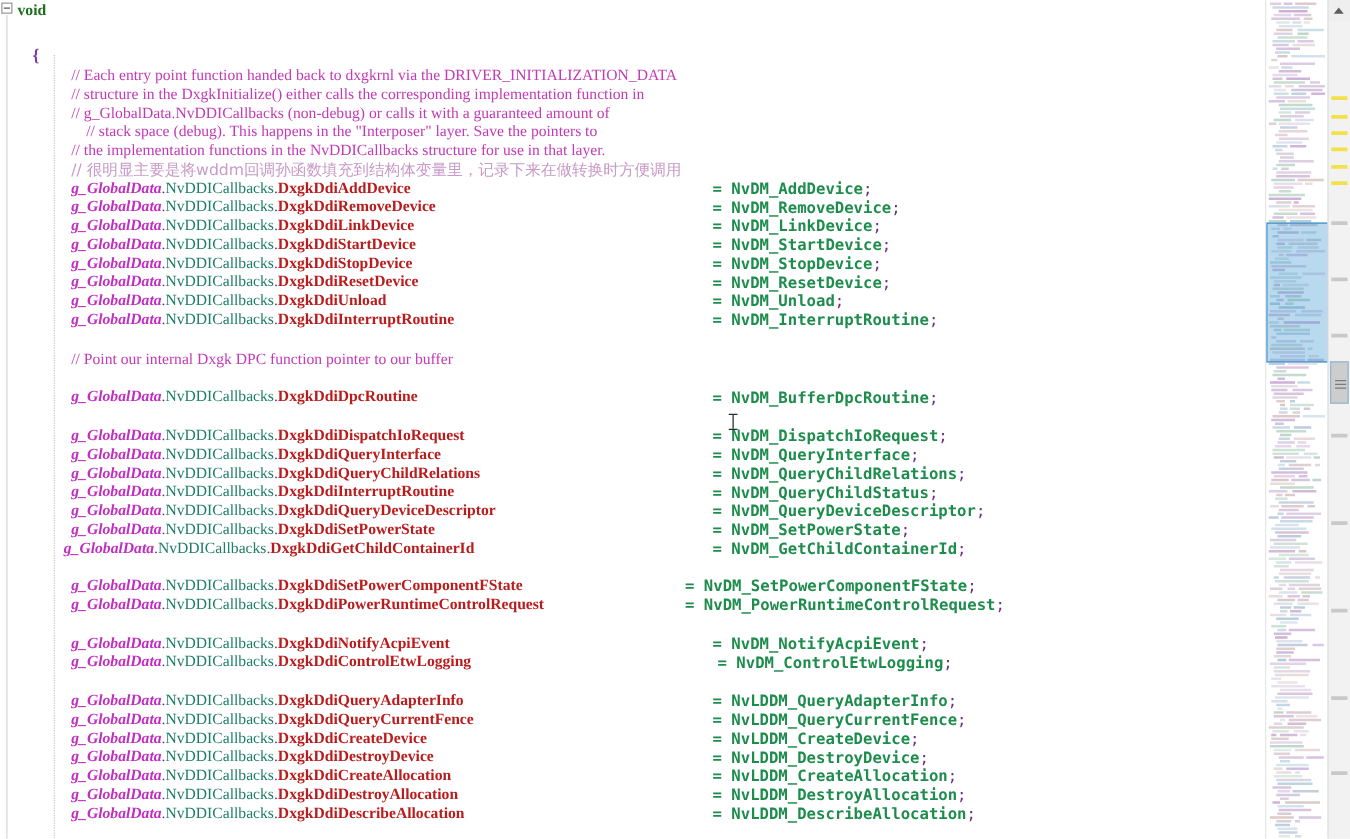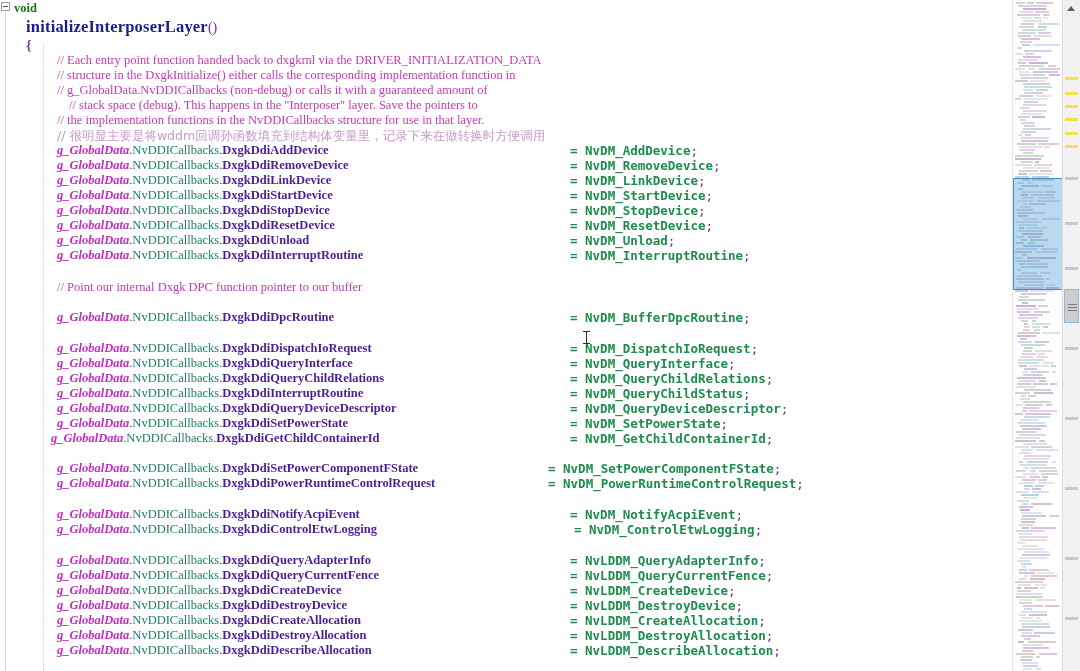--- a/index.html
+++ b/index.html
@@ -78,21 +78,21 @@
     font-family: Liberation Serif, serif;
   }
   .kw       { color: #1d6f1d; font-weight: bold; }
   .fname    { color: #1c1c8c; font-weight: bold; font-size: 16.5px; letter-spacing: .2px; }
   .punct    { color: #6a2f8a; }
   .brace    { color: #7a3d9e; font-weight: bold; }
   .comment  { color: #c23ab5; }
   .comment-cjk { color: #c79ac7; }
   .var      { color: #c02fc0; font-style: italic; font-weight: bold; }
   .member1  { color: #1d7d66; }
-  .member2  { color: #4c1d95; font-weight: bold; }
+  .member2  { color: #b91c1c; font-weight: bold; }
   .rhs      { color: #1d8c4c; font-weight: bold; }
   .eq       { color: #1d8c4c; font-weight: bold; }
 
   .line-sig   { top: 16px; font-size: 16.5px; height: 22px; line-height: 22px; }
   .line-void  { top: 1px; }
   .line-brace { top: 38px; }
 
   
   .rhscol {
     position: absolute;
@@ -191,21 +191,20 @@
       <div class="collapse-box"></div>
       <div class="collapse-line"></div>
     </div>
 
     <div class="indent-guide" style="left:43px;"></div>
 
     <div id="code">
 
       <div class="ln line-void" style="left:2px;"><span class="kw">void</span></div>
 
-      <div class="ln line-sig" style="left:14px;"><span class="fname">initializeInterposerLayer</span><span class="punct" style="font-size:14px">()</span></div>
 
       <div class="ln line-brace" style="left:14px;"><span class="brace" style="font-size:14px">{</span></div>
 
       <div class="ln comment" style="top:53px;left:45px;">// Each entry point function handed back to dxgkrnl via the DRIVER_INITIALIZATION_DATA</div>
       <div class="ln comment" style="top:68px;left:45px;">// structure in the DxgkInitialize() either calls the corresponding implementation function in</div>
       <div class="ln comment" style="top:83px;left:45px;">// g_GlobalData.NvDDICallbacks (non-debug) or calls it with a guaranteed amount of</div>
       <div class="ln comment" style="top:98px;left:57px;">// stack space (debug). This happens in the "Interposer" layer. Save the pointers to</div>
       <div class="ln comment" style="top:113px;left:45px;">// the implementation functions in the NvDDICallbacks structure for use in that layer.</div>
       <div class="ln comment-cjk" style="top:128px;left:45px;font-family:'DejaVu Sans','Liberation Sans',sans-serif;font-size:12.5px;">// 很明显主要是将wddm回调孙函数填充到结构体变量里，记录下来在做转换时方便调用</div>
 

